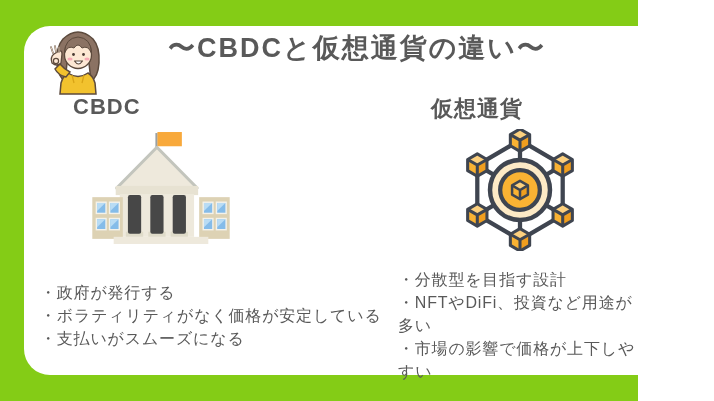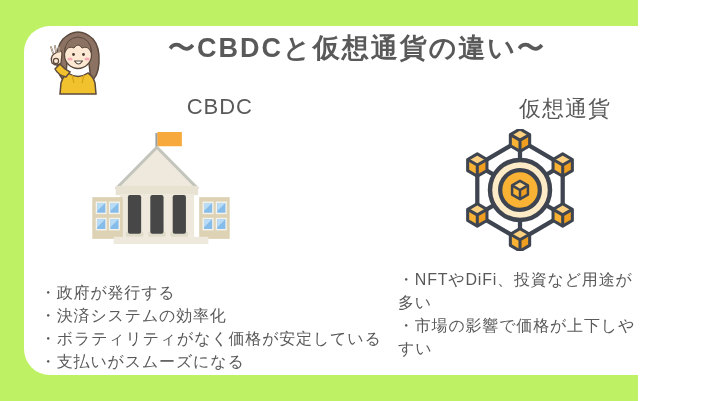--- a/index.html
+++ b/index.html
@@ -4,21 +4,21 @@
 <style>
   html, body { margin: 0; padding: 0; }
   body {
     width: 714px; height: 401px;
     font-family: "Liberation Sans", "DejaVu Sans", sans-serif;
     overflow: hidden;
   }
   .page {
     position: relative;
     width: 638px; height: 401px;
-    background: #bef264;
+    background: #84cc16;
   }
   .card {
     position: absolute;
     left: 24px; top: 26px;
     width: 666px; height: 349px;
     background: #ffffff;
     border-radius: 26px;
   }
   .title {
     position: absolute;
@@ -34,23 +34,23 @@
   .avatar-box {
     position: absolute;
     left: 44px; top: 23px;
     width: 68px; height: 72px;
   }
   .col-heading {
     position: absolute;
     top: 94px;
     width: 180px;
     margin: 0;
-    text-align: right;
+    text-align: left;
     font-size: 22px;
-    font-weight: normal;
+    font-weight: bold;
     letter-spacing: 1px;
     color: #595959;
   }
   .heading-left  { left: 73px; }
   .heading-right { left: 431px; }
   .bank-icon-box {
     position: absolute;
     left: 92px; top: 131px;
     width: 138px; height: 115px;
   }
@@ -178,22 +178,22 @@
       <use href="#cube" transform="translate(102,35.5)"></use>
       <use href="#cube" transform="translate(102,84.5)"></use>
       <use href="#cube" transform="translate(60,109)"></use>
       <use href="#cube" transform="translate(18,84.5)"></use>
       <use href="#cube" transform="translate(18,35.5)"></use>
     </svg>
   </div>
 
   <ul class="feature-list list-left">
     <li>・政府が発行する</li>
-    <li>・決済システムの効率化</li>
     <li>・ボラティリティがなく価格が安定している</li>
     <li>・支払いがスムーズになる</li>
   </ul>
 
   <ul class="feature-list list-right">
+    <li>・分散型を目指す設計</li>
     <li>・NFTやDiFi、投資など用途が多い</li>
     <li>・市場の影響で価格が上下しやすい</li>
   </ul>
 </div>
 
 </body></html>

